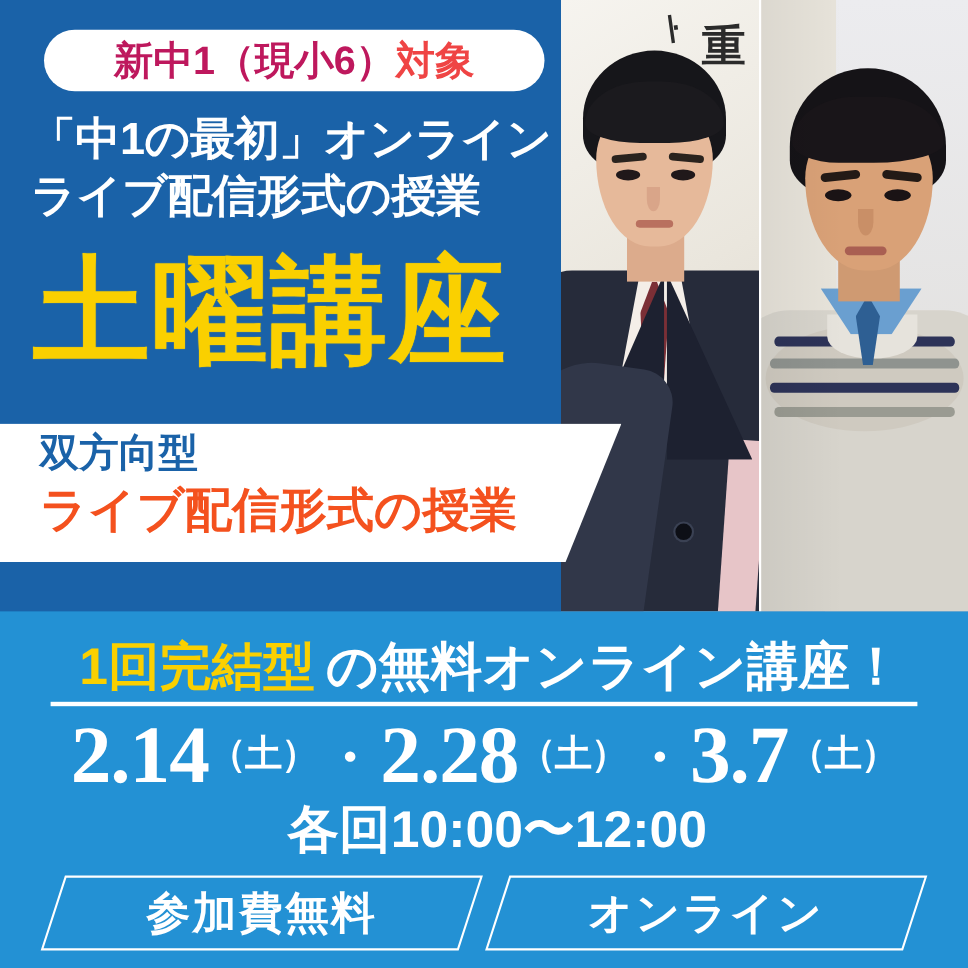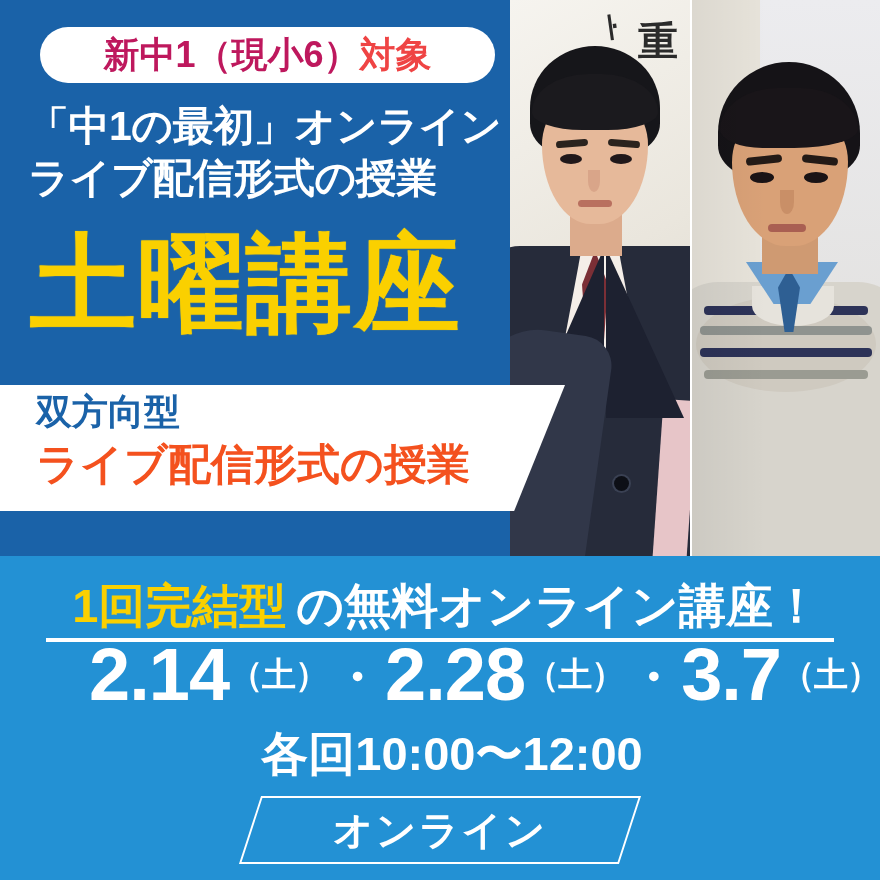--- a/index.html
+++ b/index.html
@@ -169,23 +169,23 @@
   .promo{
     position:absolute;left:0;top:26px;width:880px;text-align:center;
     font-weight:bold;font-size:47px;line-height:1;white-space:nowrap;
   }
   .promo .hl{color:#fad000;margin-left:12px;}
   .promo .wt{color:#ffffff;margin-left:10px;}
   .rule{
     position:absolute;left:46px;top:82px;width:788px;height:4px;background:#ffffff;
   }
   .dates{
-    position:absolute;left:0;top:82px;width:880px;text-align:right;
+    position:absolute;left:0;top:94px;width:880px;text-align:center;
     color:#ffffff;font-weight:bold;white-space:nowrap;
-    font-size:74px;line-height:1;letter-spacing:-1px;
+    font-size:74px;line-height:1;letter-spacing:-1px;font-family:Liberation Serif, serif;
   }
   .dates .dow{font-size:34px;vertical-align:0.42em;font-weight:bold;}
   .dates .sep{font-size:50px;vertical-align:0.12em;padding:0 4px;}
   .time{
     position:absolute;left:0;top:174px;width:880px;text-align:center;
     color:#ffffff;font-weight:bold;font-size:47px;line-height:1;white-space:nowrap;padding-left:12px;
   }
   .badges{
     position:absolute;left:0;top:240px;width:880px;height:72px;
     display:flex;justify-content:center;gap:24px;
@@ -288,17 +288,21 @@
 
     <div class="rule"></div>
 
     <div class="dates"><span>2.14</span><span class="dow">（土）</span><span class="sep">・</span><span>2.28</span><span class="dow">（土）</span><span class="sep">・</span><span>3.7</span><span class="dow">（土）</span></div>
 
     <div class="time">各回10:00〜12:00</div>
 
     <div class="badges">
       <div class="badge">
         <div class="shape"></div>
+        <div class="lbl">参加費無料</div>
+      </div>
+      <div class="badge">
+        <div class="shape"></div>
         <div class="lbl">オンライン</div>
       </div>
     </div>
   </div>
 </div>
 
 </body></html>

